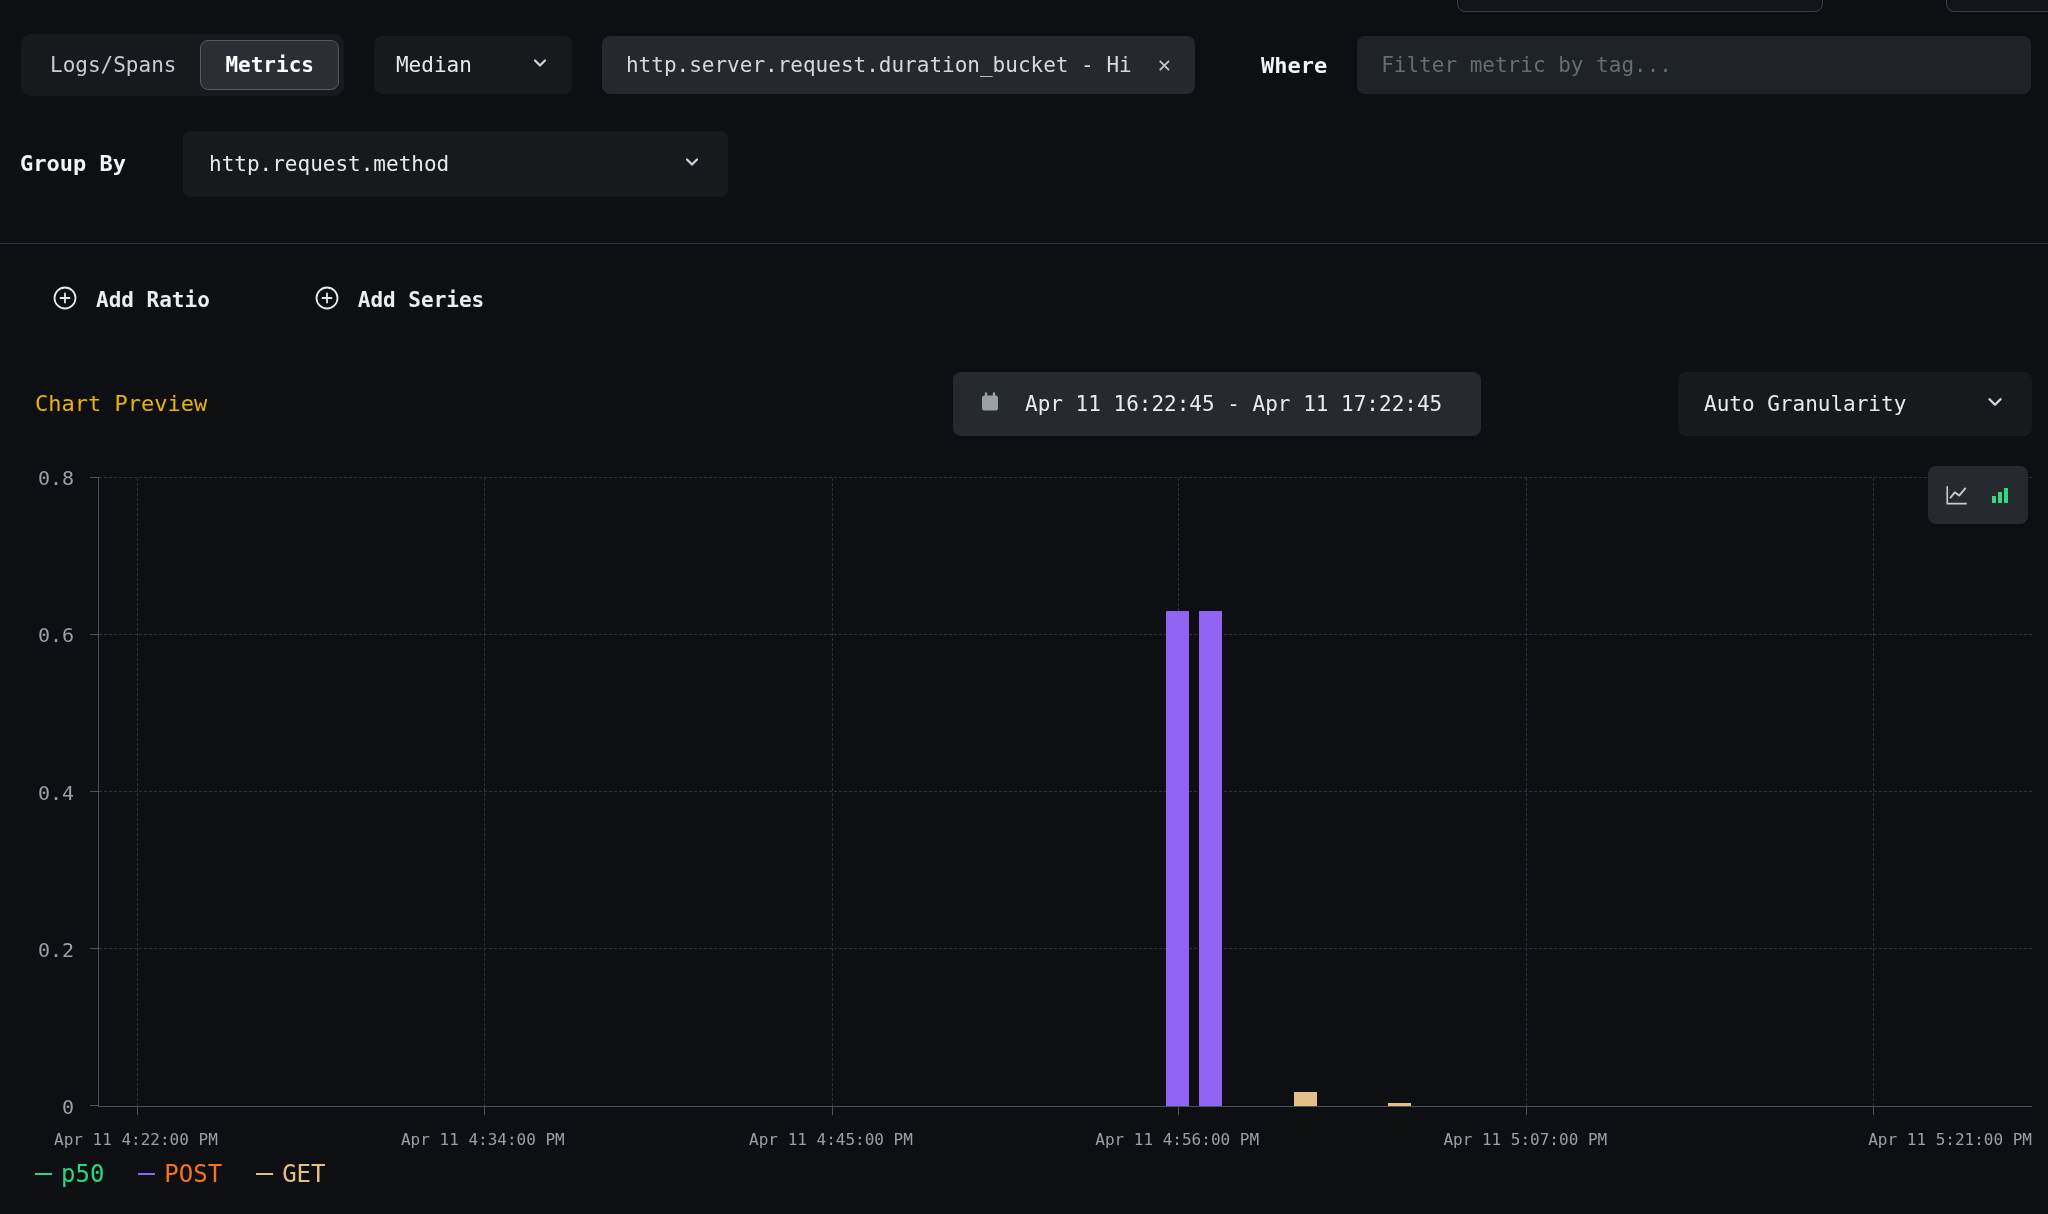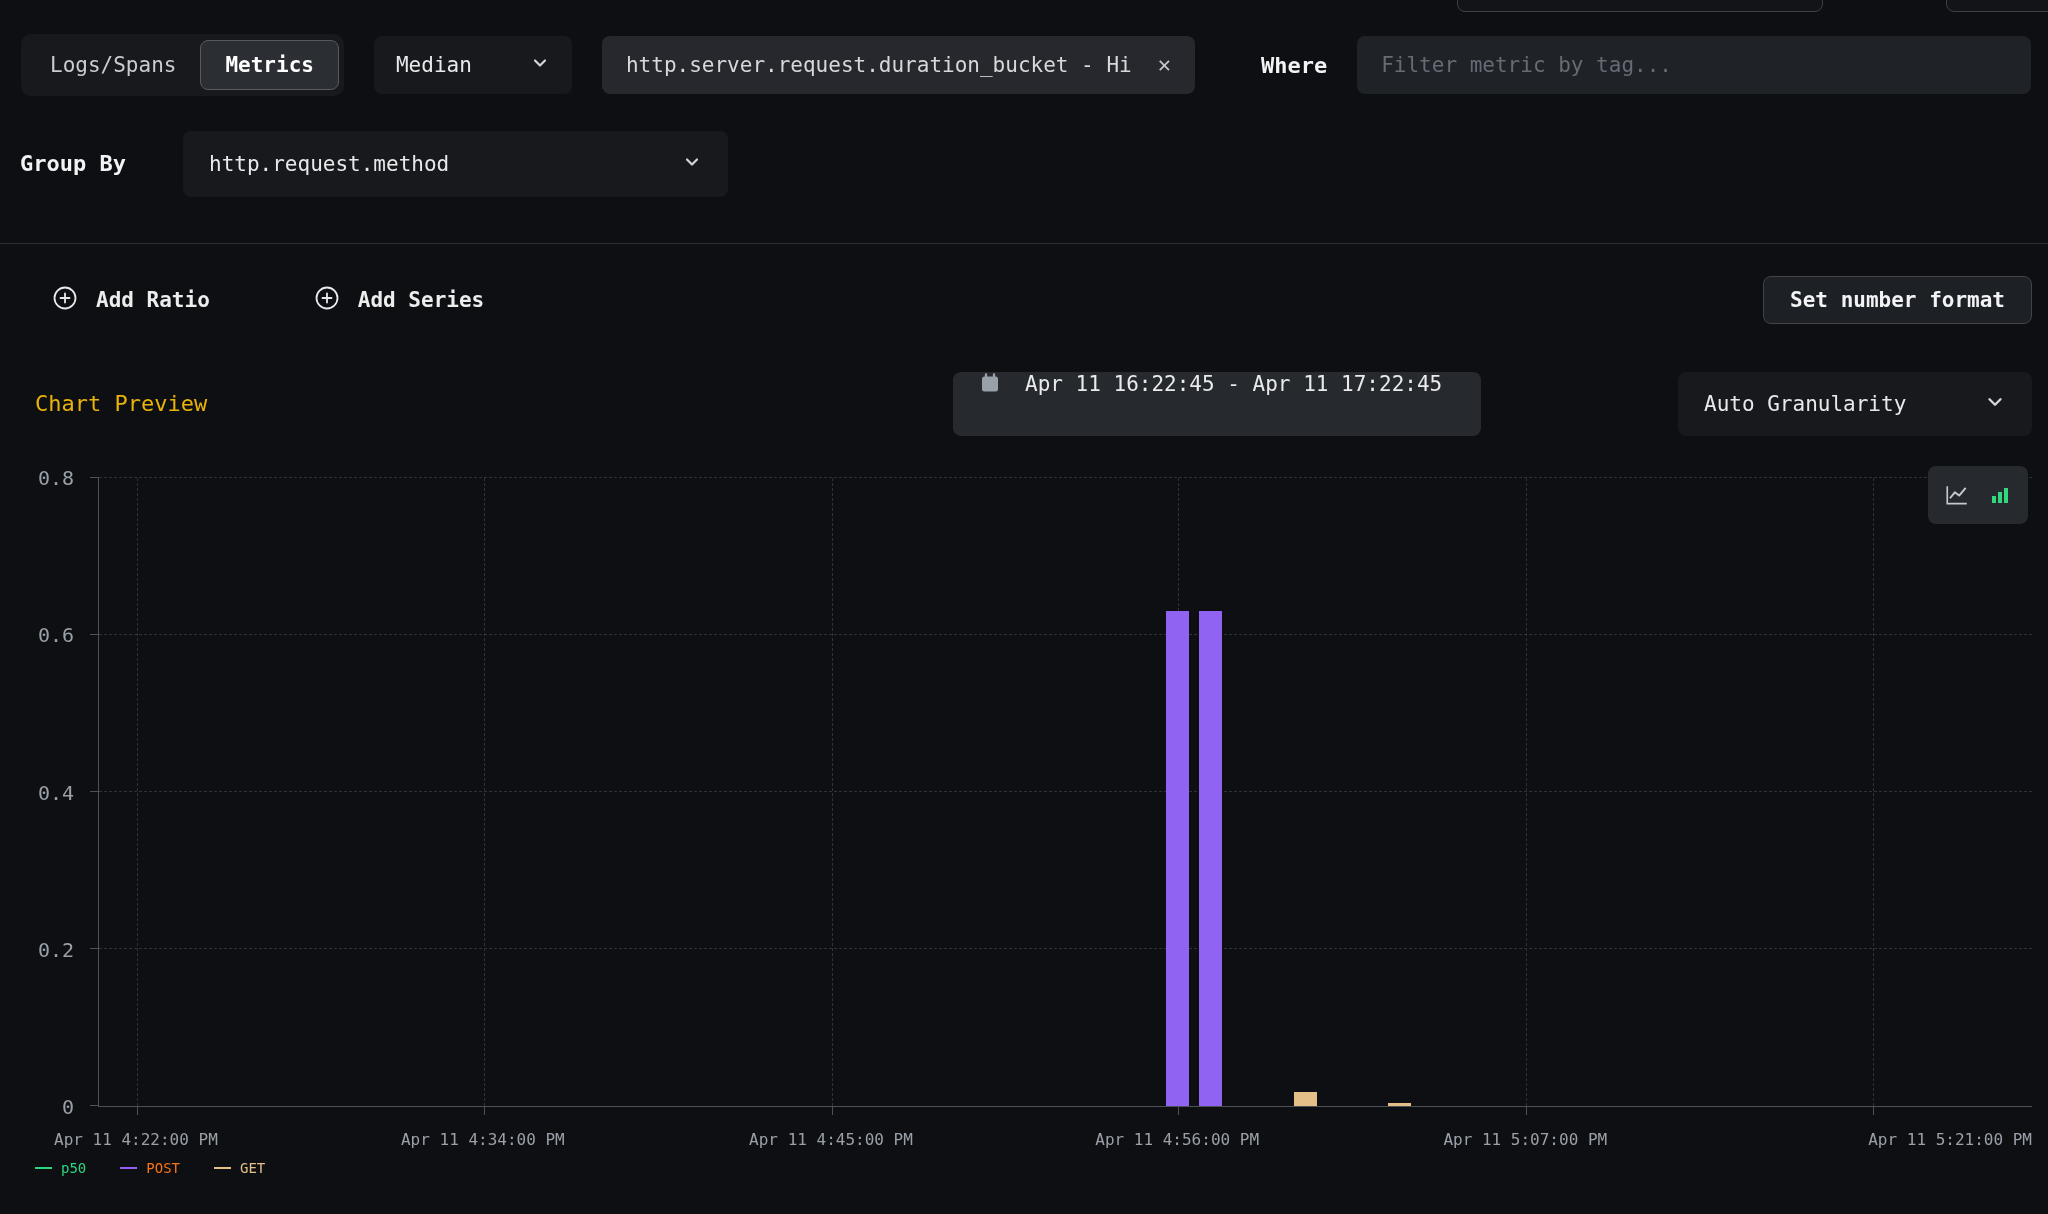--- a/index.html
+++ b/index.html
@@ -48,22 +48,22 @@
   .actions { position:absolute; top:276px; left:52px; right:16px; height:48px;
              display:flex; align-items:center; gap:104px; }
   .action { display:flex; align-items:center; gap:18px; font-size:21px; font-weight:bold; color:#eceded; }
   .set-format { margin-left:auto; height:48px; padding:0 26px; background:#1d2024;
                 border:1px solid #3f434a; border-radius:8px; font-size:21px; font-weight:bold; color:#f2f3f5; }
 
   
   .preview-title { position:absolute; top:372px; left:35px; height:64px; line-height:64px;
                    font-size:22px; color:#eab308; }
   .daterange { position:absolute; top:372px; left:953px; width:528px; height:64px;
-               display:flex; align-items:flex-start; gap:24px; background:#26292e; border-radius:8px;
-               padding:0 26px; font-size:21px; color:#e9eaec; }
+               display:flex; align-items:center; gap:24px; background:#26292e; border-radius:8px;
+               padding:12px 26px; font-size:21px; color:#e9eaec; }
   .dropdown.granularity { position:absolute; top:372px; left:1678px; width:354px; height:64px; padding:0 26px; }
 
   
   .yaxis { position:absolute; left:0; top:478px; width:80px; height:629px; }
   .ylab  { position:absolute; right:6px; transform:translateY(50%); font-size:20px; color:#9aa0a8; }
 
   .plot { position:absolute; left:98px; top:478px; width:1934px; height:629px;
           border-left:1px solid #4e5257; border-bottom:1px solid #4e5257; }
   .hgrid { position:absolute; left:0; width:100%; height:0; border-top:1px dashed #2f3338; }
   .vgrid { position:absolute; top:0; height:100%; width:0; border-left:1px dashed #2f3338; }
@@ -72,21 +72,21 @@
   .bar   { position:absolute; bottom:0; }
 
   .xlabels { position:absolute; left:98px; top:1114px; width:1934px; height:28px; }
   .xlab { position:absolute; top:16px; font-size:16px; color:#9aa0a8; white-space:nowrap; }
 
   .charttype { position:absolute; top:466px; right:20px; height:58px; display:flex; align-items:center;
                gap:18px; background:#26292e; border-radius:8px; padding:0 16px; }
   .charttype span { display:flex; align-items:center; }
 
   .legend { position:absolute; left:35px; top:1160px; display:flex; align-items:center; gap:34px; }
-  .legitem { display:flex; align-items:center; gap:9px; font-size:14px; }
+  .legitem { display:flex; align-items:center; gap:9px; font-size:24px; }
   .dash { display:inline-block; width:17px; height:2px; }
 </style>
 </head>
 <body>
 
 <div class="page">
 
   <div class="top-cut left"></div>
   <div class="top-cut right"></div>
 
@@ -139,21 +139,20 @@
     </button>
     <button class="action">
       <span>
         <svg width="26" height="26" viewBox="0 0 26 26">
             <circle cx="13" cy="13" r="10.5" fill="none" stroke="#e8e9eb" stroke-width="1.8"></circle>
             <path d="M13 8.5 V17.5 M8.5 13 H17.5" stroke="#e8e9eb" stroke-width="1.8" stroke-linecap="round"></path>
           </svg>
       </span>
       <span>Add Series</span>
     </button>
-    <button class="set-format">Set number format</button>
   </div>
 
   <div class="preview-title">Chart Preview</div>
   <button class="daterange">
     <span>
       <svg width="22" height="22" viewBox="0 0 22 22">
           <path d="M7 2.5 v4 M15 2.5 v4" stroke="#9aa0a8" stroke-width="2.4" stroke-linecap="round"></path>
           <rect x="3" y="4.5" width="16" height="15" rx="2.5" fill="#9aa0a8"></rect>
         </svg>
     </span>

